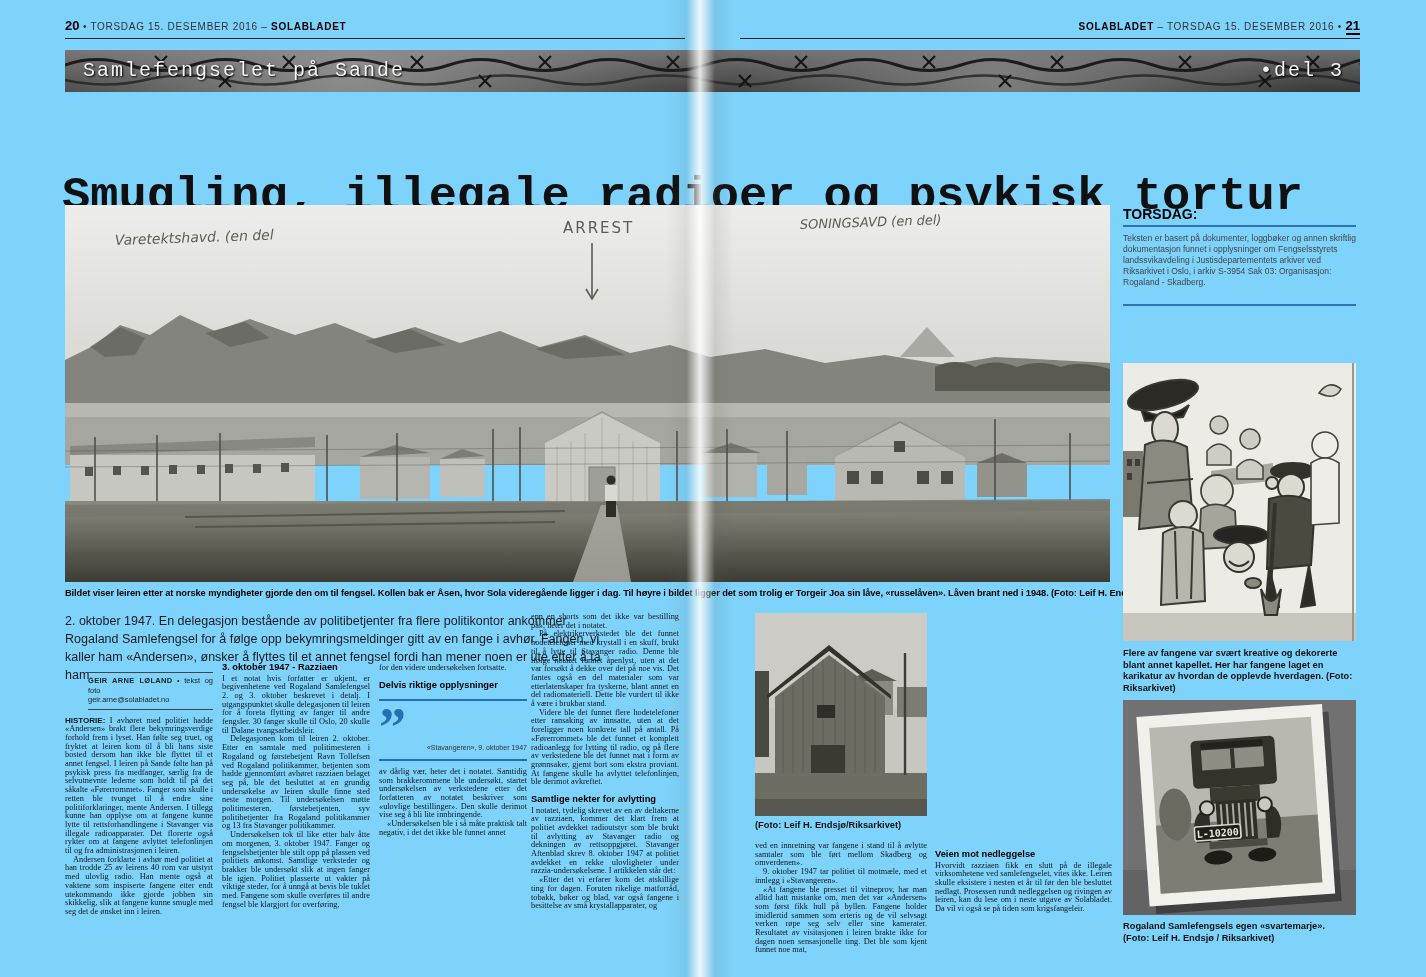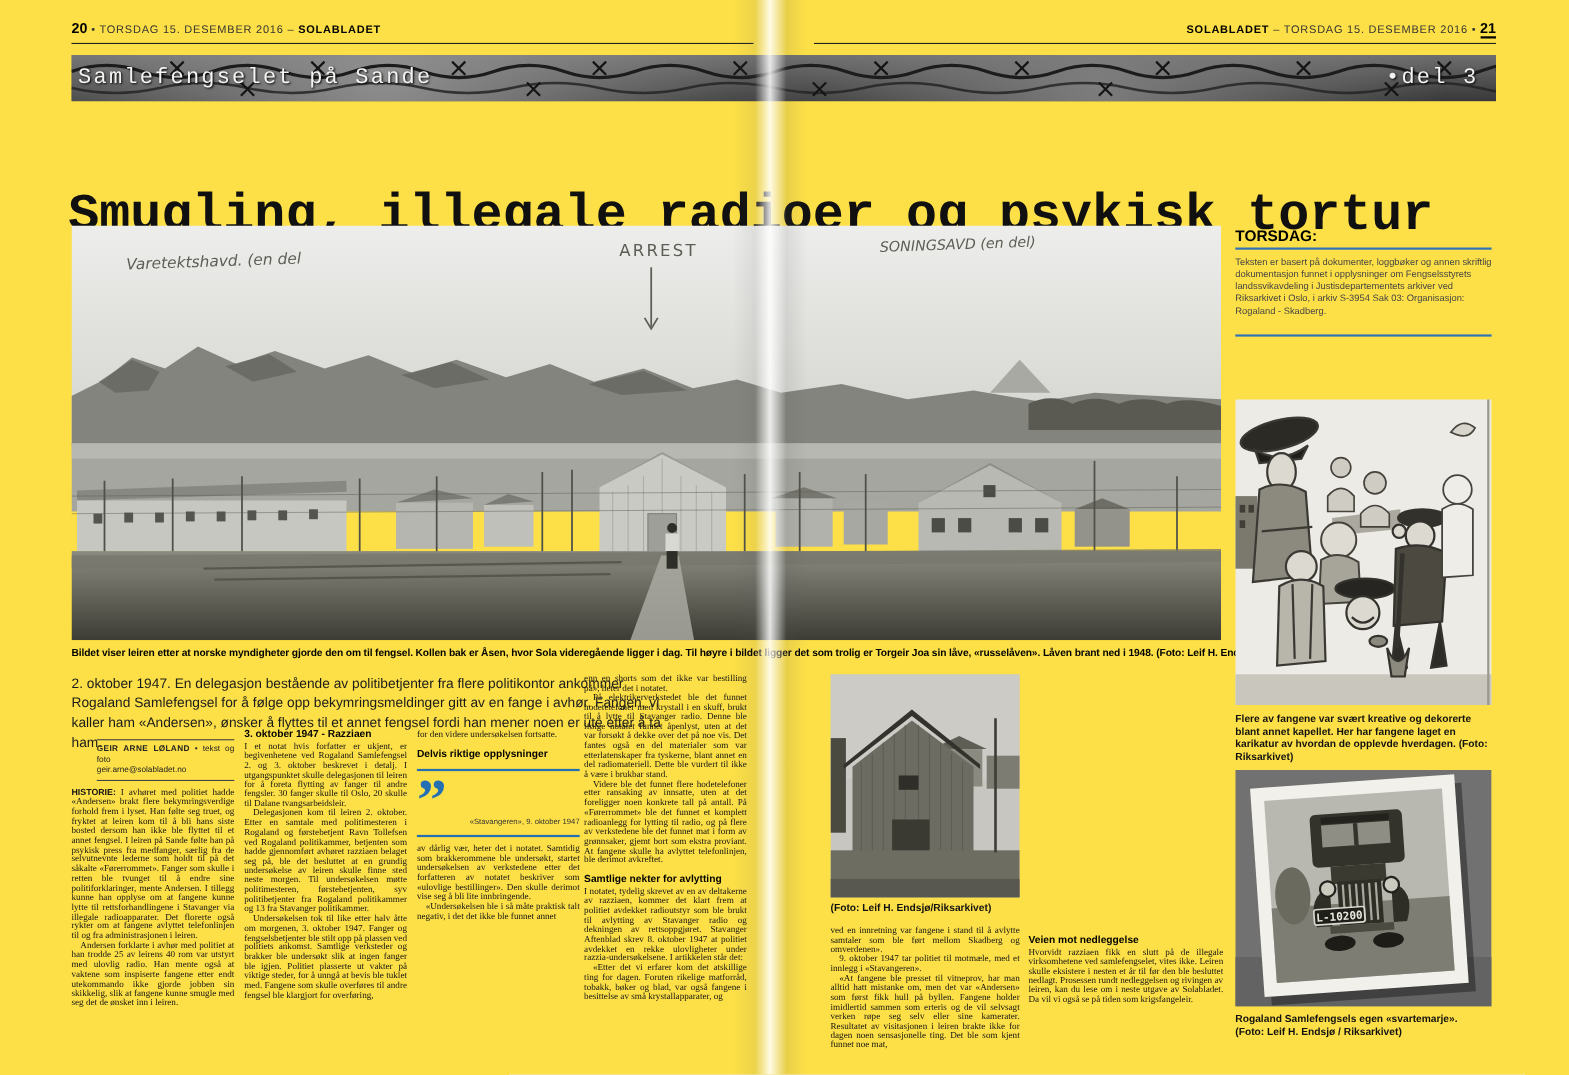--- a/index.html
+++ b/index.html
@@ -1,35 +1,35 @@
 <!DOCTYPE html>
 <html lang="no"><head>
 <meta charset="utf-8">
 <style>
   html,body{margin:0;padding:0;background:#e9e9e7;}
-  #spread{position:relative;width:1426px;height:977px;background:#fde047;overflow:hidden;
+  #spread{position:relative;width:1426px;height:977px;background:#7dd3fc;overflow:hidden;
           font-family:"Liberation Sans",sans-serif;color:#111;}
   .abs{position:absolute;}
 
   
   .folio{top:20px;font:10px/12px "Liberation Sans",sans-serif;letter-spacing:.7px;color:#333;
          border-bottom:1.5px solid #222;padding-bottom:5px;}
   .folio b{color:#000;}
   .folio .pgnum{font-size:13px;font-weight:bold;color:#000;letter-spacing:0;}
   #folio-left{left:65px;width:620px;}
   #folio-right{left:740px;width:620px;text-align:right;}
   #folio-right .pgnum{border-bottom:2px solid #000;}
 
   
   #banner{left:65px;top:50px;width:1295px;height:42px;
           background:radial-gradient(circle at 22% 35%,#8e8e8e 0,rgba(90,90,90,0) 38%),
                      radial-gradient(circle at 72% 65%,#7d7d7d 0,rgba(80,80,80,0) 34%),
                      linear-gradient(#6e6e6e,#383838);}
   #banner svg{position:absolute;left:0;top:0;}
-  .banner-title{position:absolute;left:6px;top:8px;font:20px/26px "Liberation Mono",monospace;
+  .banner-title{position:absolute;left:18px;top:8px;font:20px/26px "Liberation Mono",monospace;
                 color:#f4f4f2;letter-spacing:2px;text-shadow:1px 1px 2px #000;}
   .banner-part{position:absolute;right:16px;top:8px;font:20px/26px "Liberation Mono",monospace;
                color:#f4f4f2;letter-spacing:2px;text-shadow:1px 1px 2px #000;}
 
   #headline{left:62px;top:140px;width:1302px;font:bold 47px/1.1 "Liberation Mono",monospace;
             letter-spacing:0;color:#101010;white-space:nowrap;}
 
   
   #main-photo{left:65px;top:205px;width:1045px;height:377px;}
   #main-caption{left:65px;top:588px;width:1045px;font:bold 9.3px/11px "Liberation Sans",sans-serif;

